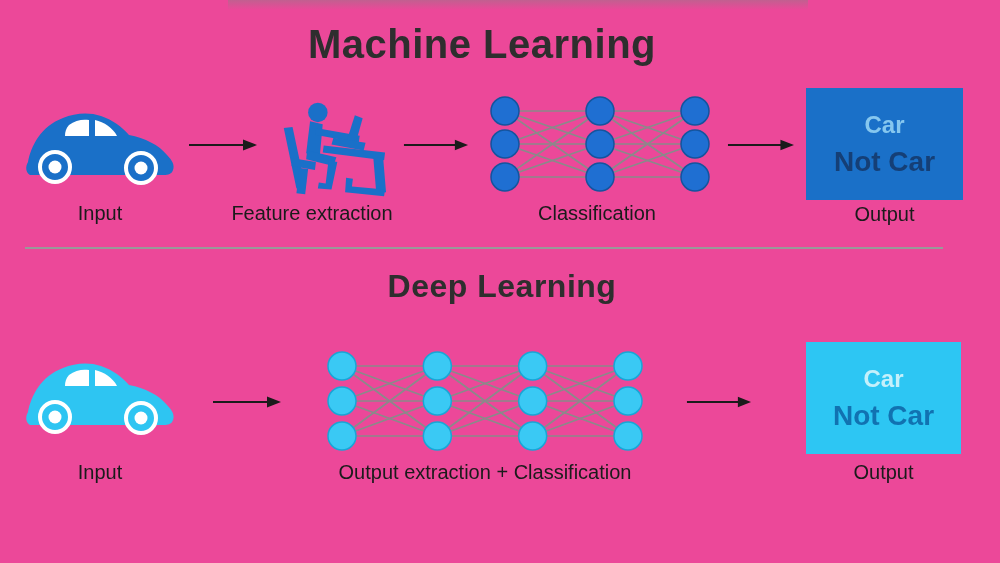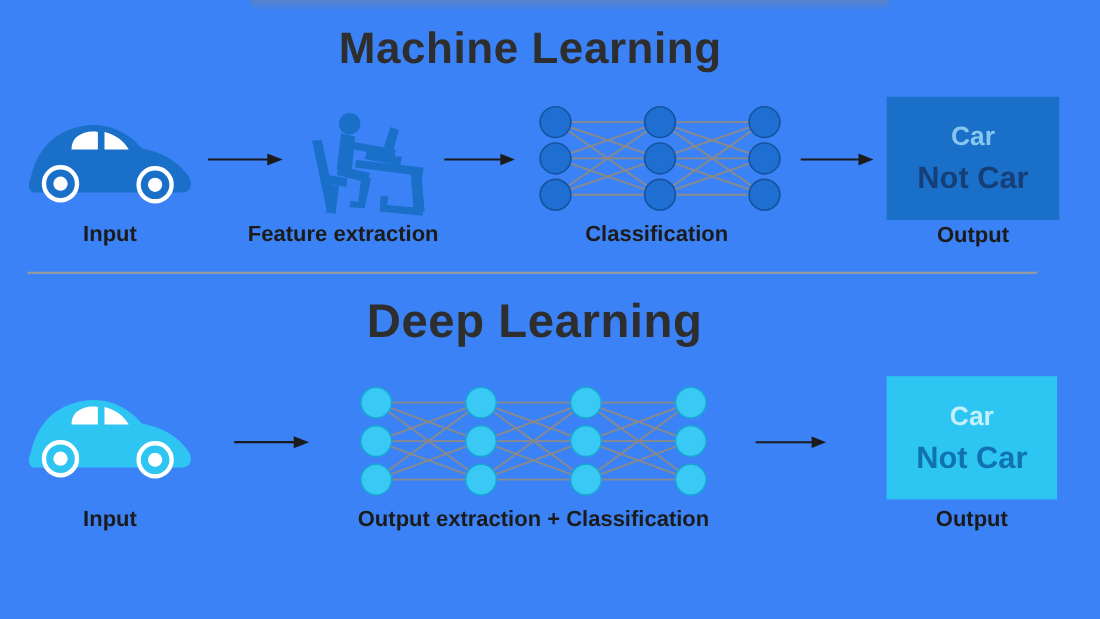--- a/index.html
+++ b/index.html
@@ -1,32 +1,32 @@
 <!DOCTYPE html>
 <html><head>
 <meta charset="utf-8">
 <style>
   html,body{margin:0;padding:0;}
   body{
     width:1000px;height:563px;overflow:hidden;
     font-family:"Liberation Sans","DejaVu Sans",sans-serif;
     background:#ffffff;
   }
-  .canvas{position:relative;width:1000px;height:563px;background:#3b82f6;}
+  .canvas{position:relative;width:1000px;height:563px;background:#ec4899;}
   .top-shade{
     position:absolute;left:228px;top:0;width:580px;height:10px;
     background:linear-gradient(180deg,rgba(130,130,130,.40),rgba(255,255,255,0));
     pointer-events:none;
   }
   .title{
     position:absolute;margin:0;text-align:center;
     font-weight:600;letter-spacing:.5px;
   }
   .ml-title{left:0;top:22px;width:964px;font-size:40px;}
-  .dl-title{left:0;top:268px;width:972px;font-size:43px;}
+  .dl-title{left:16px;top:268px;width:972px;font-size:32px;}
   .icon{position:absolute;}
   .icon svg{display:block;width:100%;height:100%;}
   .car1{left:25px;top:112px;width:150px;height:78px;}
   .car2{left:25px;top:362px;width:150px;height:78px;}
   .person{left:275px;top:92px;width:112px;height:112px;}
   .nn{position:absolute;}
   .nn-ml{left:489px;top:94px;}
   .nn-dl{left:326px;top:349px;}
   .arrow{position:absolute;height:14px;}
   .ar1{left:188px;top:138px;width:70px;}
@@ -38,21 +38,21 @@
     position:absolute;width:157px;height:112px;
     display:flex;flex-direction:column;align-items:center;justify-content:center;
     gap:7px;text-align:center;
   }
   .outbox1{left:806px;top:88px;}
   .outbox2{left:806px;top:342px;width:155px;}
   .res1{font-size:24px;font-weight:700;}
   .res2{font-size:28px;font-weight:700;}
   .lbl{
     position:absolute;text-align:center;
-    font-size:20px;font-weight:700;
+    font-size:20px;font-weight:400;
   }
   .lbl-input1{left:27px;top:202px;width:146px;}
   .lbl-feat1{left:212px;top:202px;width:200px;}
   .lbl-class1{left:497px;top:202px;width:200px;}
   .lbl-out1{left:806px;top:203px;width:157px;}
   .lbl-input2{left:27px;top:461px;width:146px;}
   .lbl-feat2{left:285px;top:461px;width:400px;}
   .lbl-out2{left:806px;top:461px;width:155px;}
   .divider{position:absolute;left:25px;top:247px;width:918px;height:2px;}
 </style>

